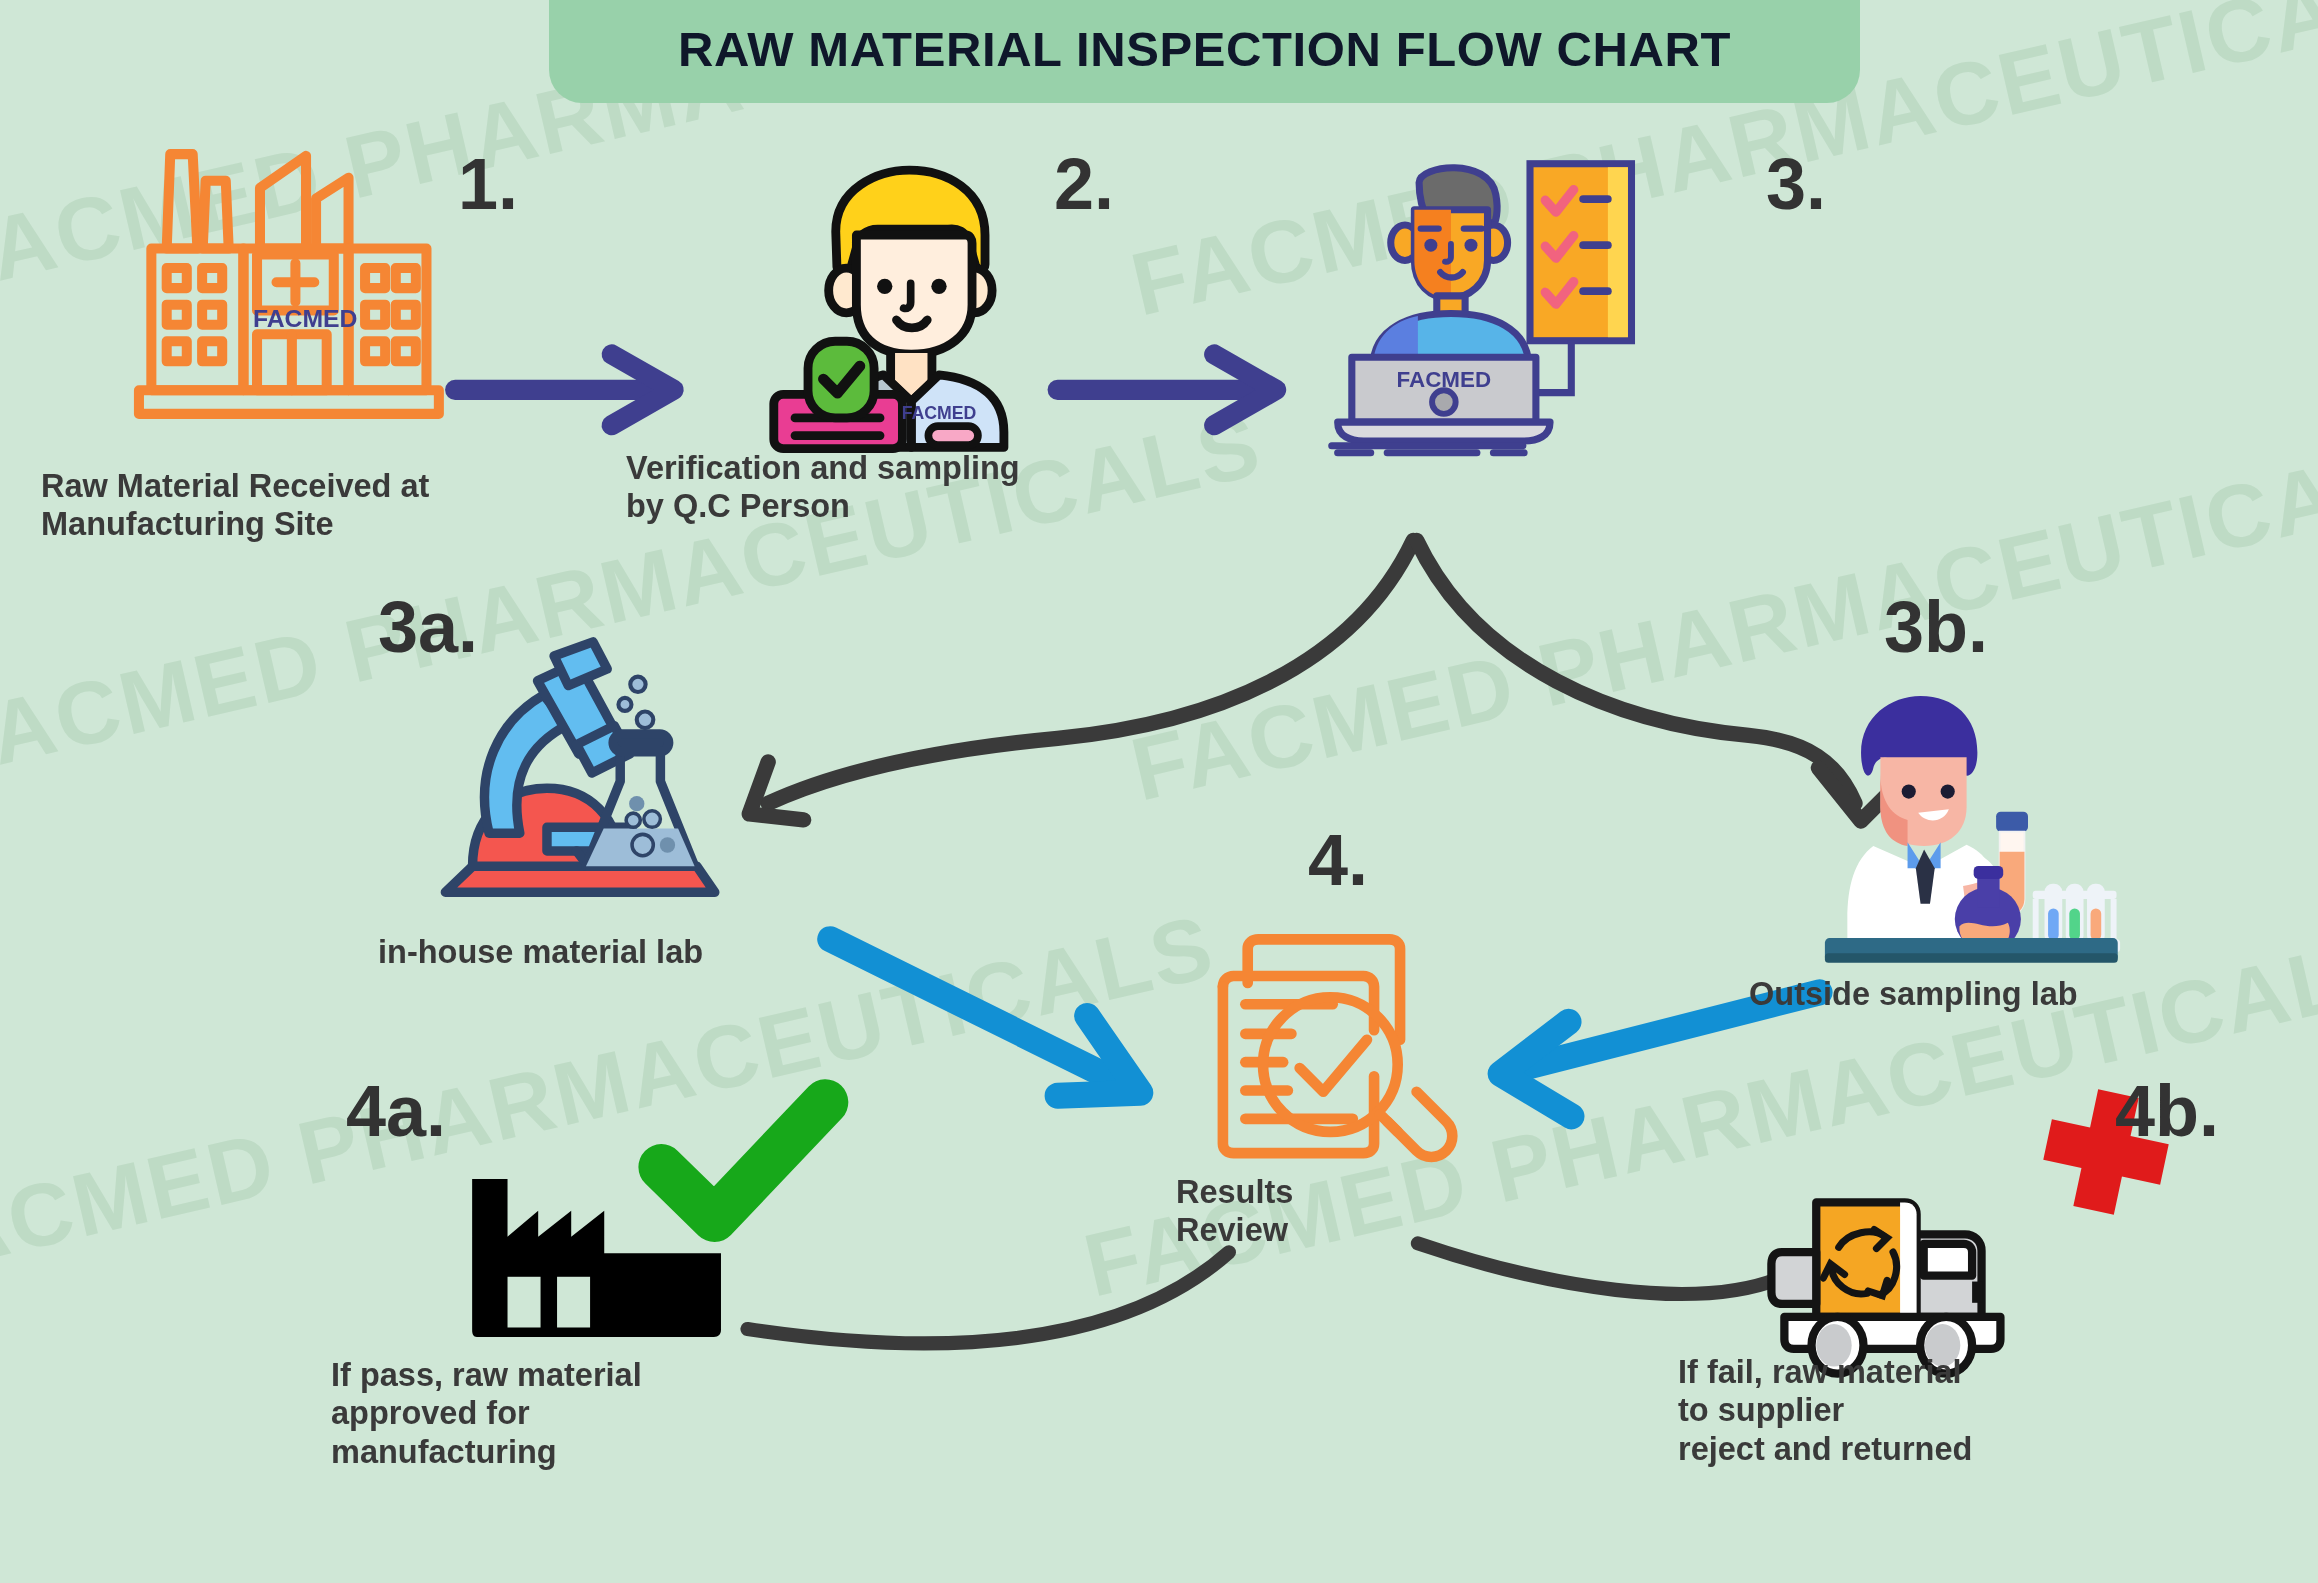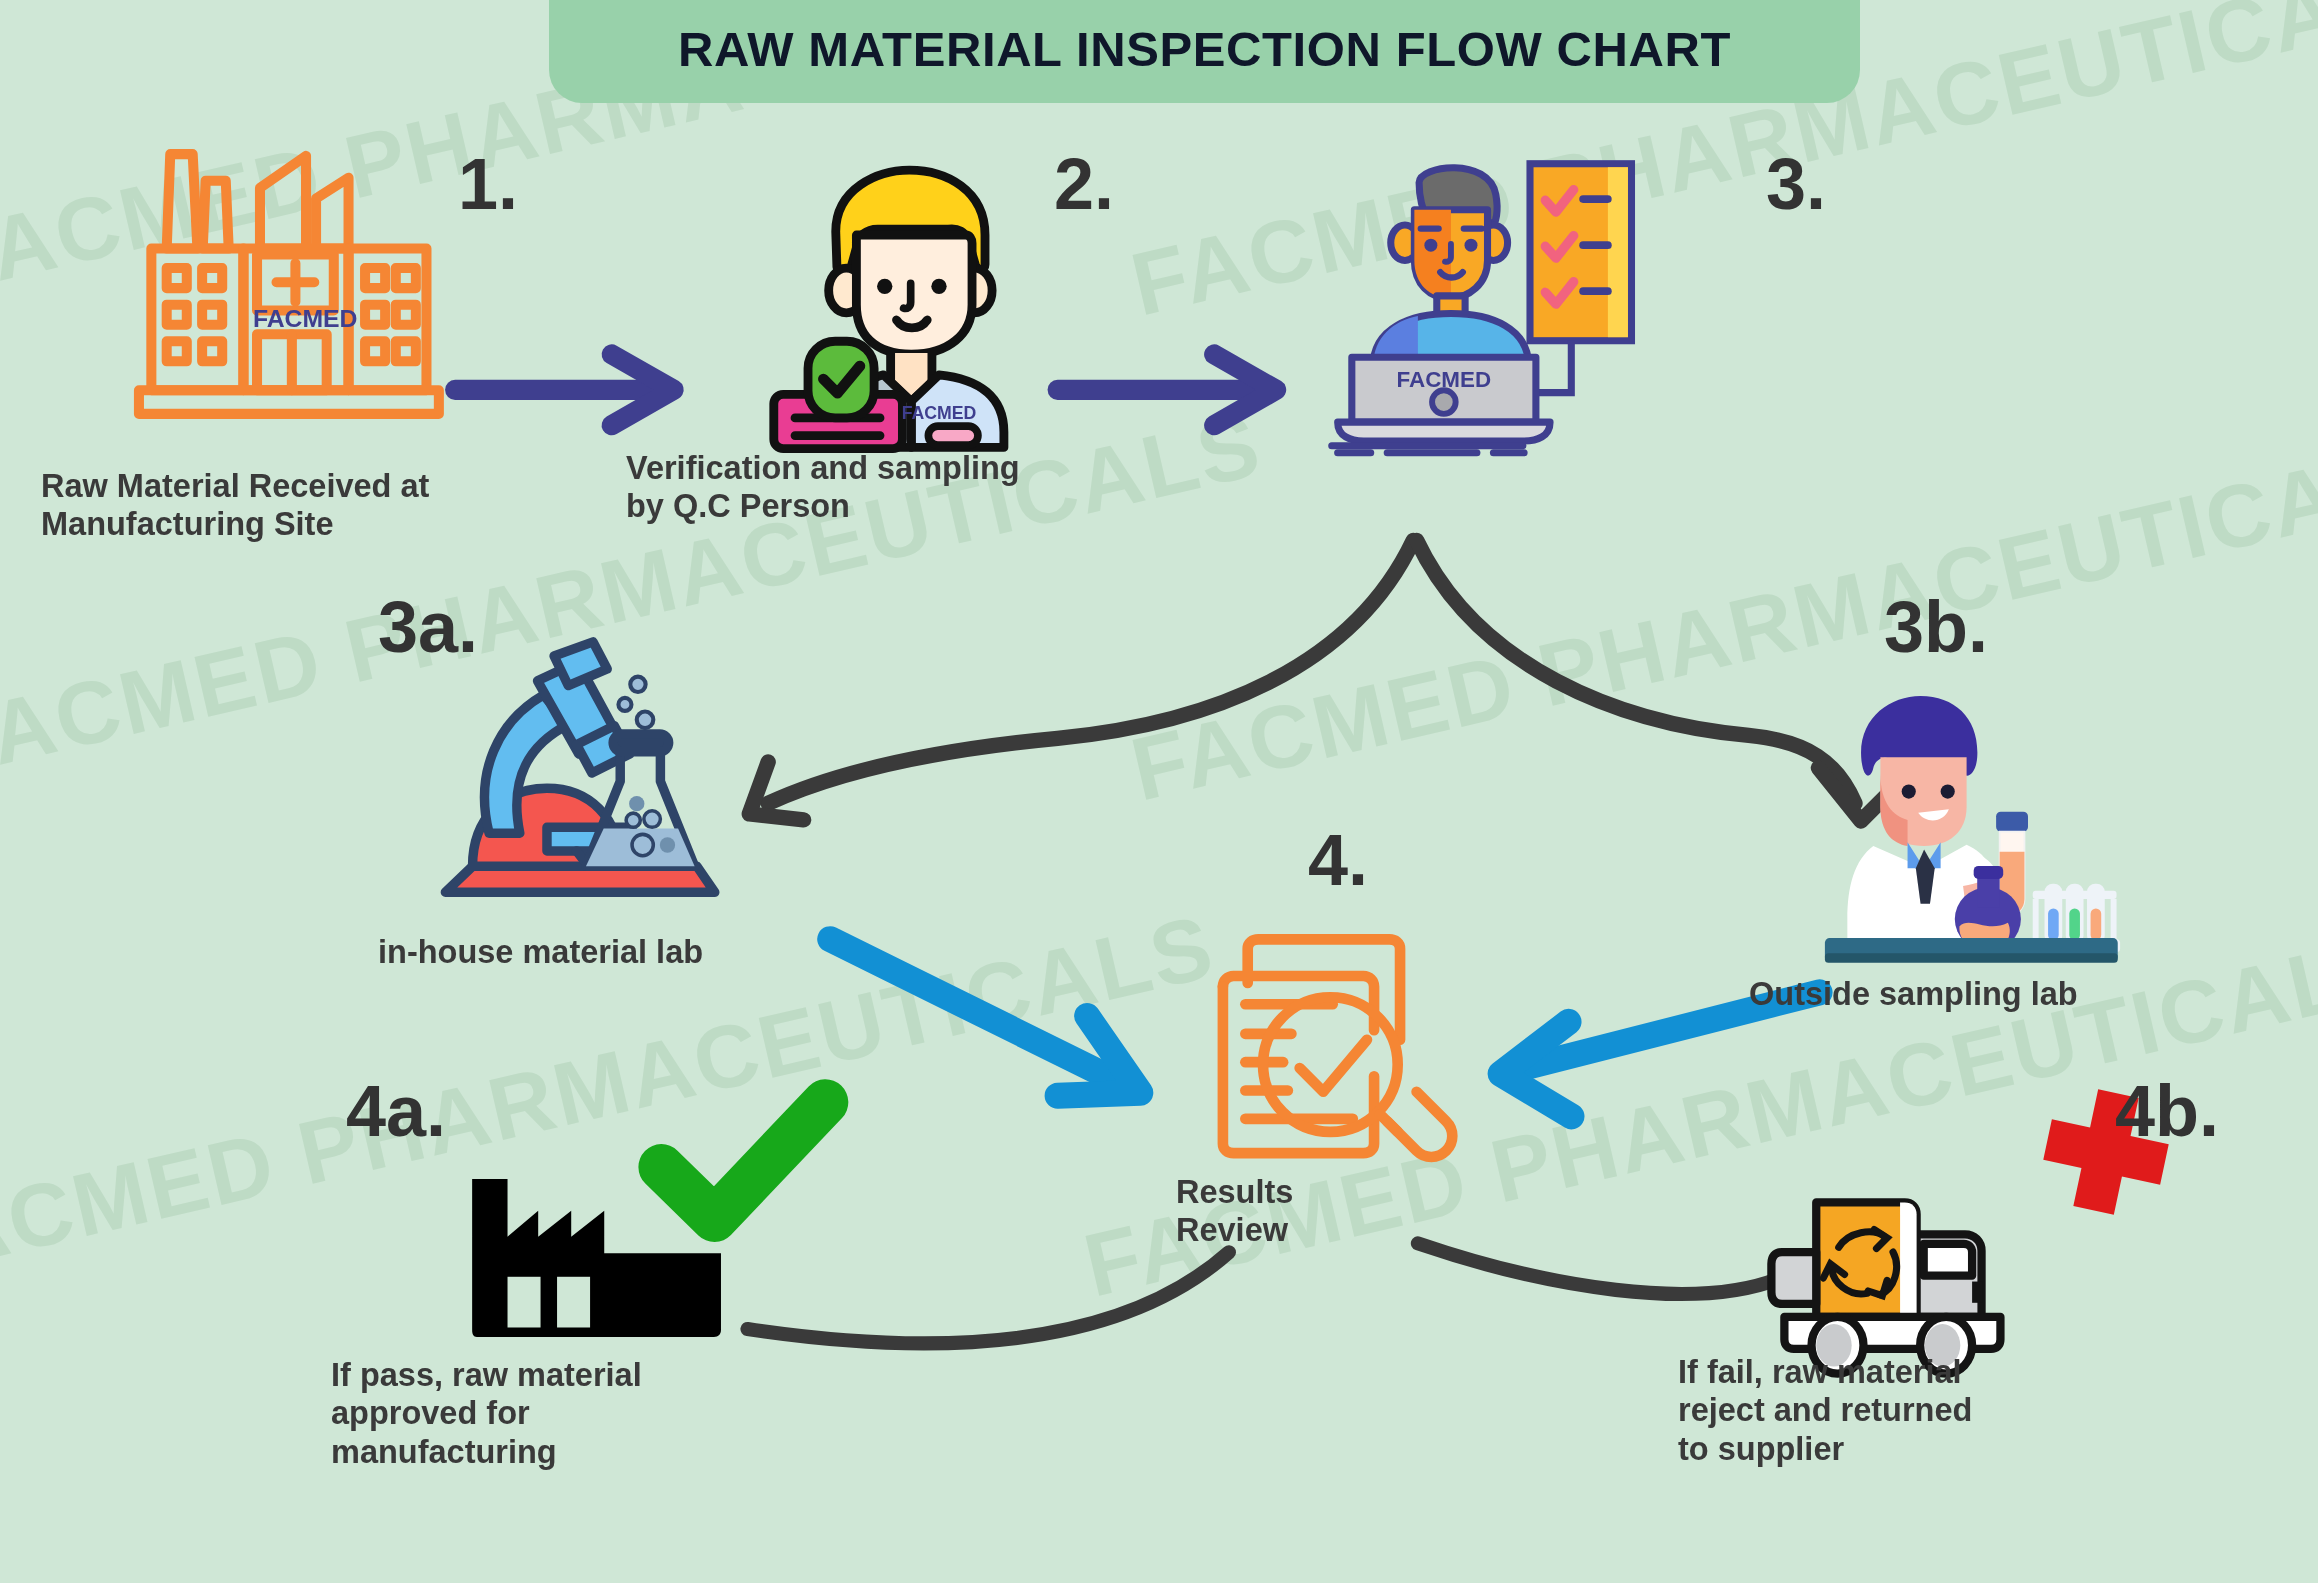--- a/index.html
+++ b/index.html
@@ -398,18 +398,18 @@
     </svg>
   </div>
   <div class="icon" style="left:2038px;top:1084px;">
     <svg width="136" height="136" viewBox="0 0 230 230">
       <path d="M80,14 L150,14 L150,80 L216,80 L216,150 L150,150 L150,216 L80,216 L80,150 L14,150 L14,80 L80,80 Z" fill="#e01b1b" transform="rotate(12 115 115)"></path>
     </svg>
   </div>
   <div class="num" style="left:2115px;top:1075px;">4b.</div>
   <div class="cap" style="left:1678px;top:1353px;width:437px;">
     <div>If fail, raw material</div>
+    <div>to supplier</div>
     <div>reject and returned</div>
-    <div>to supplier</div>
   </div>
 
 </div>
 
 
 </body></html>

